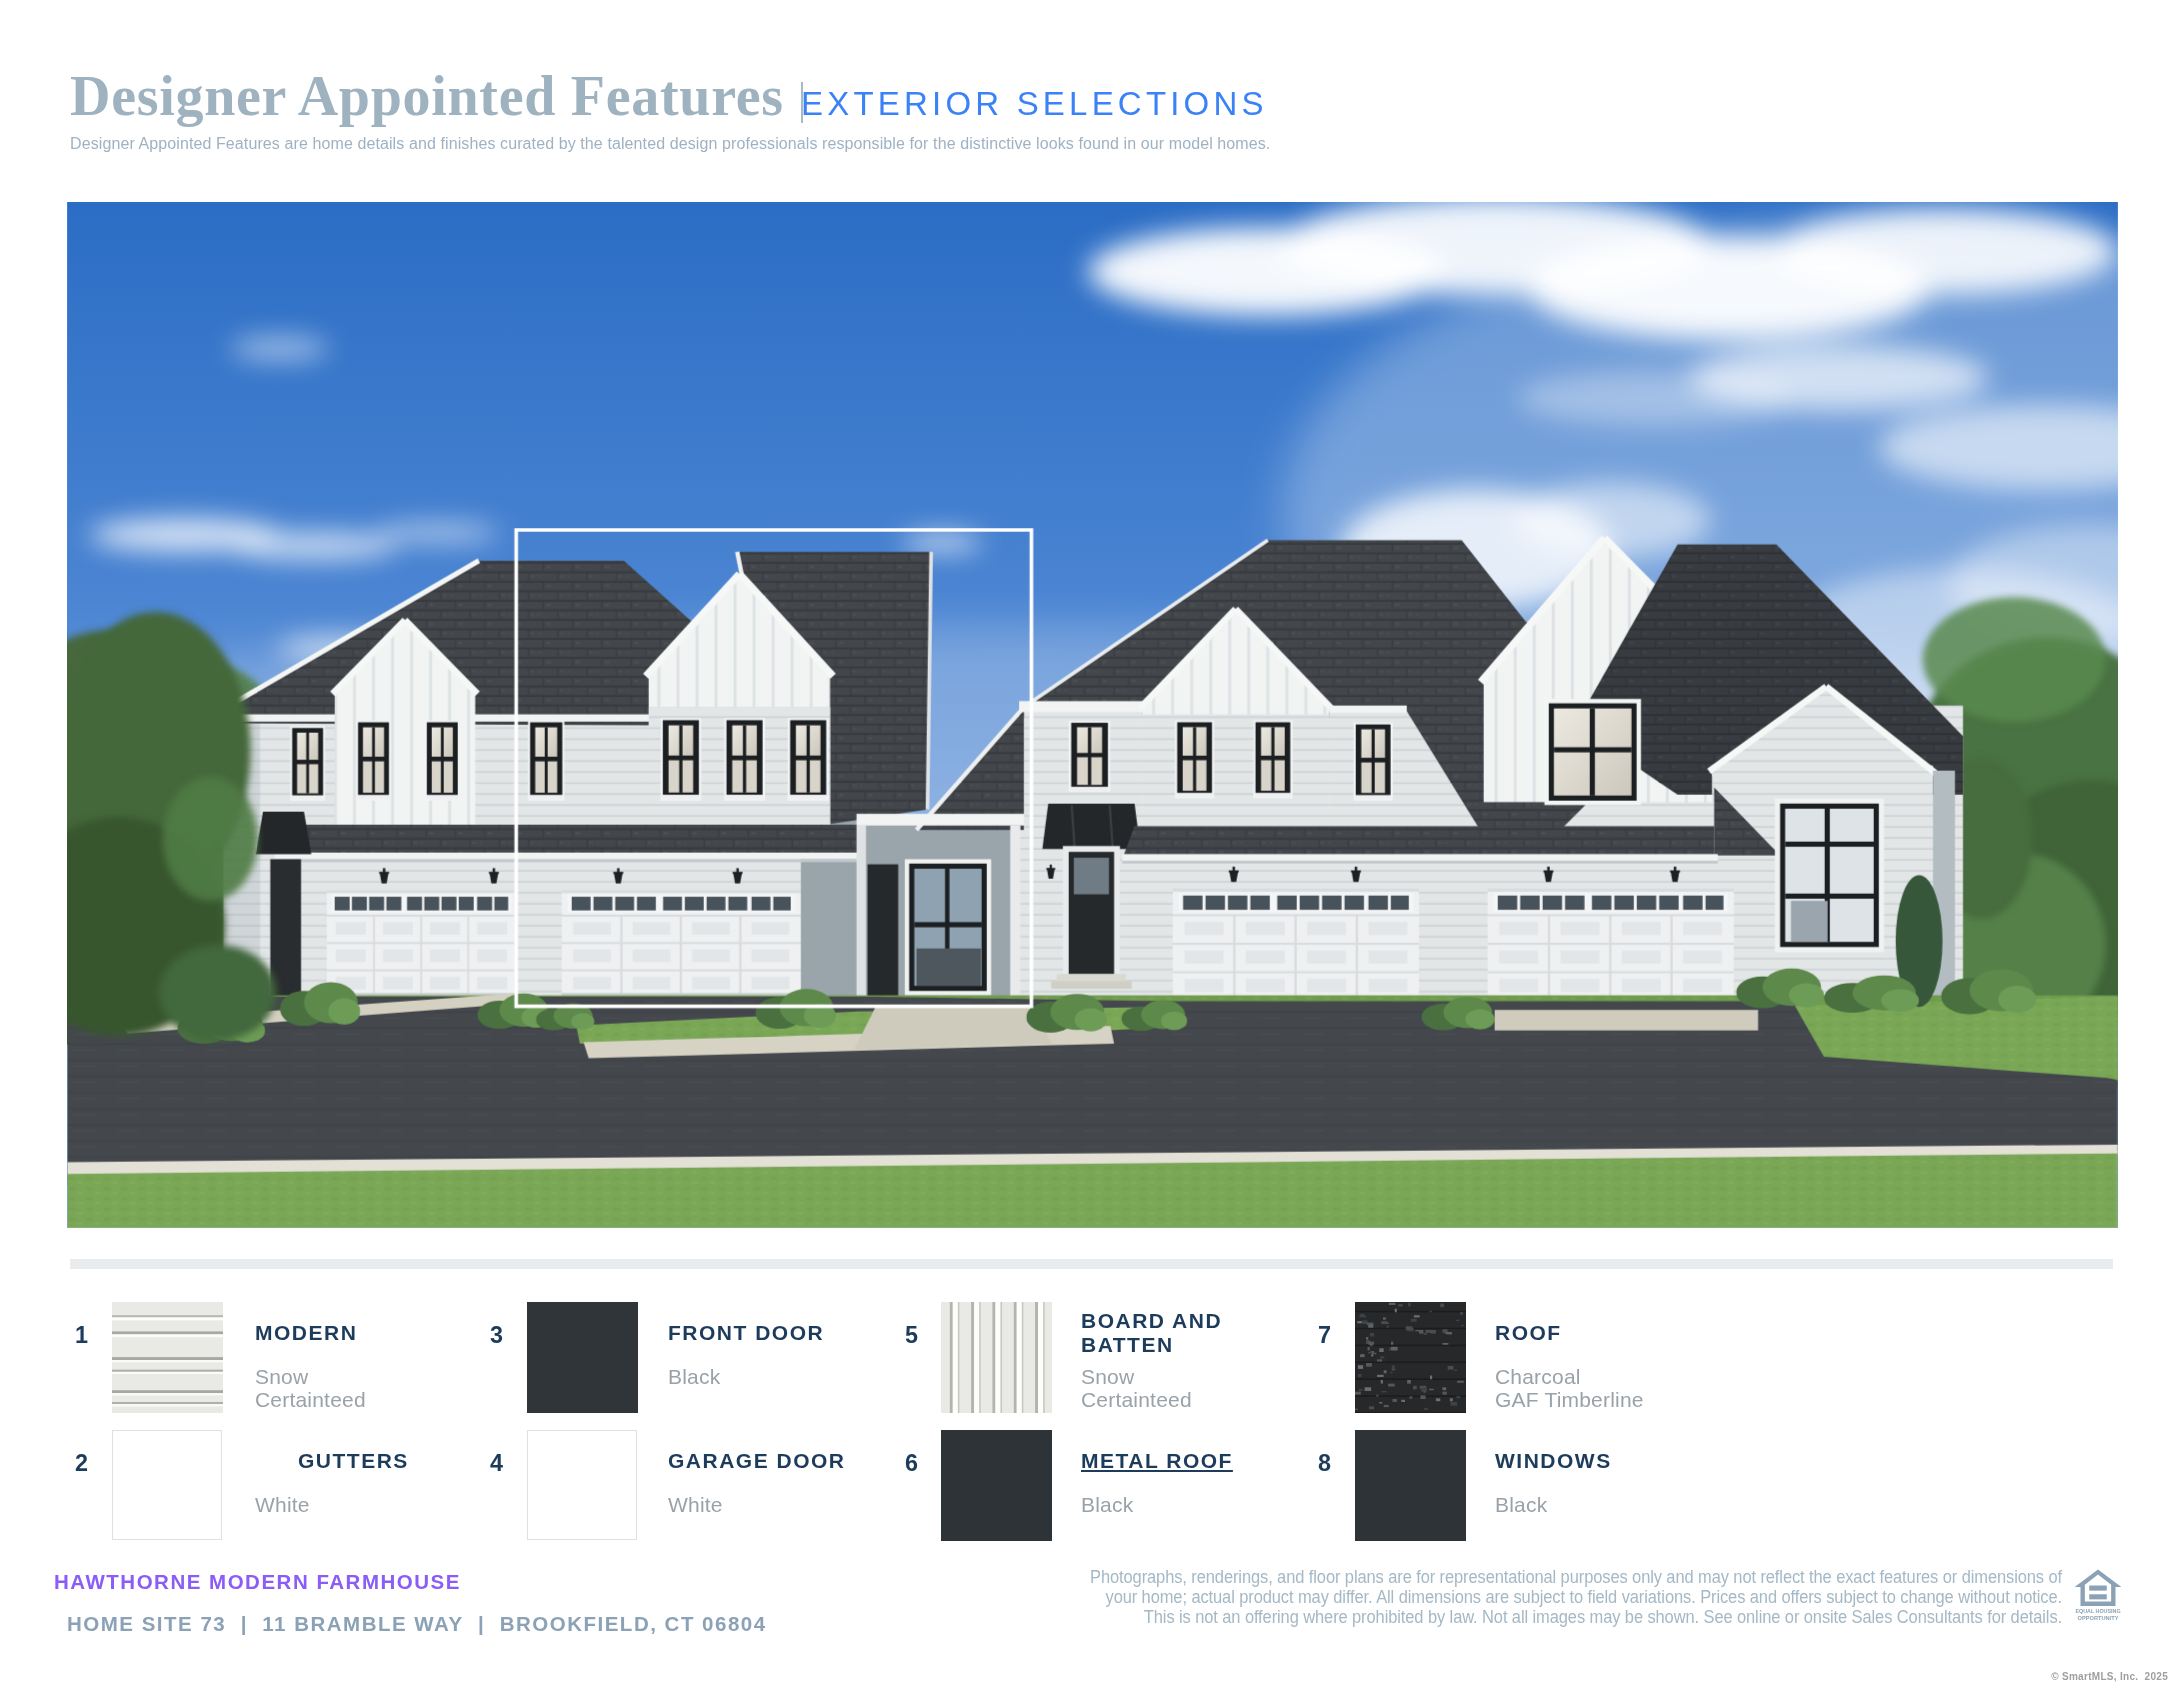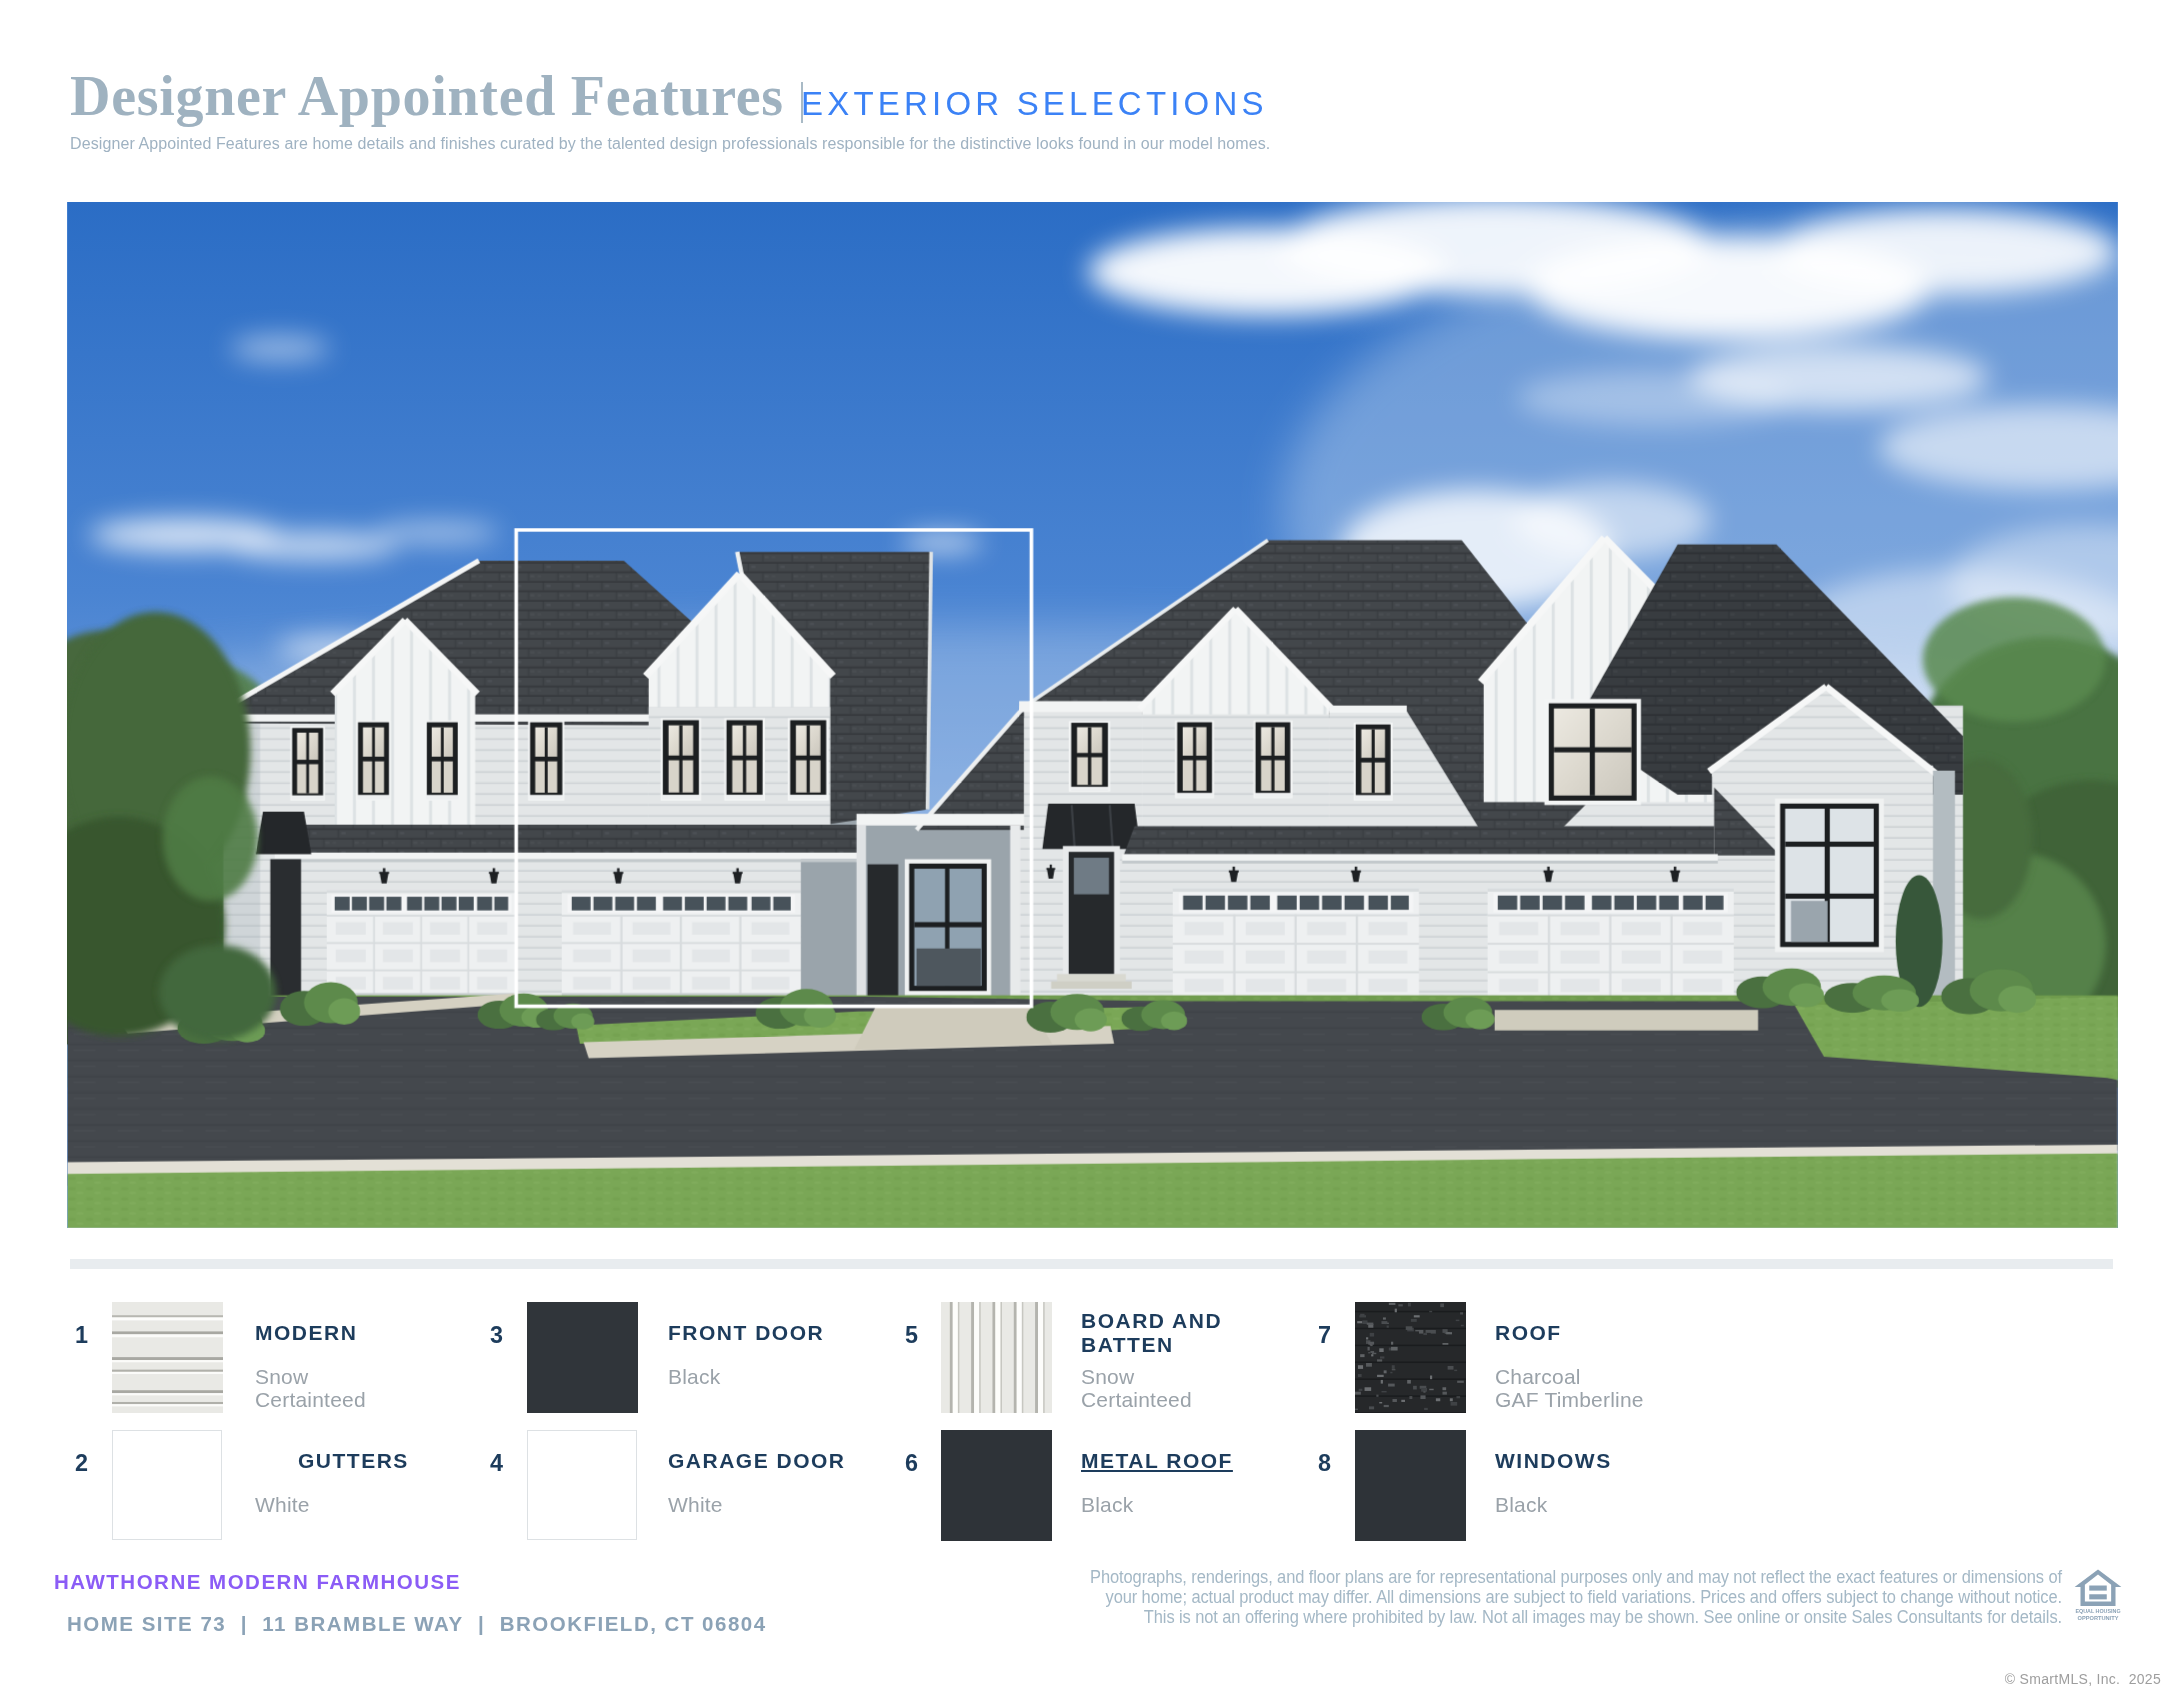--- a/index.html
+++ b/index.html
@@ -617,14 +617,14 @@
 <svg width="50" height="54" viewBox="0 0 68 74">
 <path d="M34 2 L66 26 L58 26 L58 52 L10 52 L10 26 L2 26 Z" fill="#8ba2b6"></path>
 <path d="M34 9 L52 23 L52 46 L16 46 L16 23 Z" fill="#ffffff"></path>
 <rect x="22" y="24" width="24" height="7" fill="#8ba2b6"></rect>
 <rect x="22" y="36" width="24" height="7" fill="#8ba2b6"></rect>
 <text x="34" y="61" font-size="8" font-weight="bold" fill="#8ba2b6" text-anchor="middle" font-family="Liberation Sans" textLength="62" lengthAdjust="spacingAndGlyphs">EQUAL HOUSING</text>
 <text x="34" y="71" font-size="8" font-weight="bold" fill="#8ba2b6" text-anchor="middle" font-family="Liberation Sans" textLength="56" lengthAdjust="spacingAndGlyphs">OPPORTUNITY</text>
 </svg>
 </div>
 
-<div class="abs" style="right:22px;top:1671px;font-size:14px;font-weight:normal;color:#9e9e9e;letter-spacing:0.3px;">© SmartMLS, Inc.&nbsp; 2025</div>
+<div class="abs" style="right:15px;top:1671px;font-size:10px;font-weight:bold;color:#9e9e9e;letter-spacing:0.3px;">© SmartMLS, Inc.&nbsp; 2025</div>
 
 
 </body></html>

